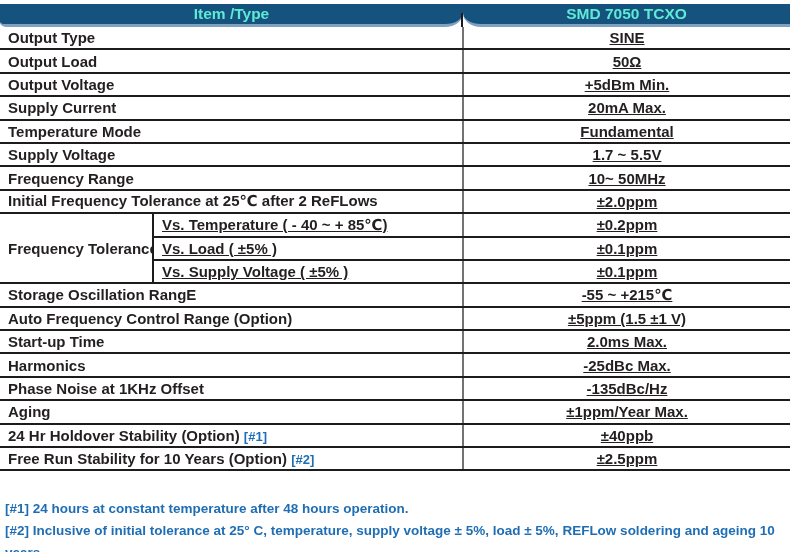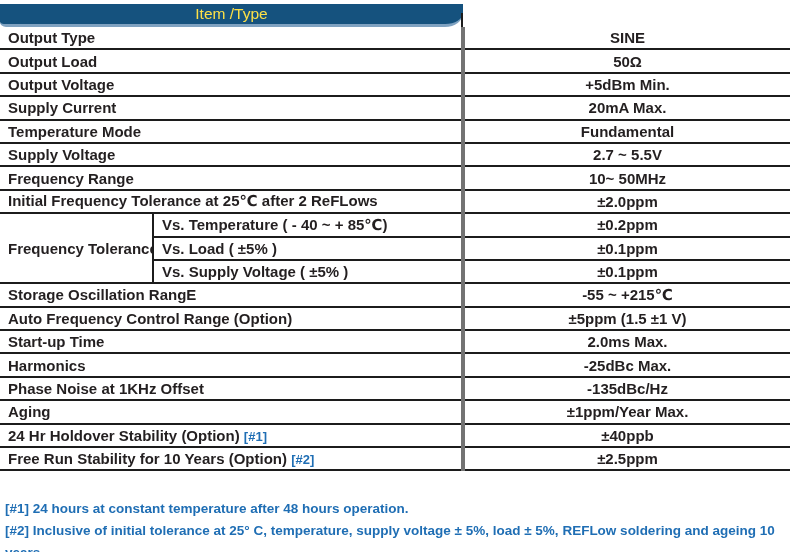--- a/index.html
+++ b/index.html
@@ -8,22 +8,22 @@
     background: #ffffff;
     font-family: "Liberation Sans", "DejaVu Sans", sans-serif;
     overflow: hidden;
   }
   .page { position: relative; width: 790px; height: 552px; }
 
   
   .header-row { position: relative; margin-top: 4px; display: flex; height: 23px; }
   .hcell {
     background: #15527e;
-    color: #fde047;
-    font-weight: normal;
+    color: #5eead4;
+    font-weight: bold;
     font-size: 15.5px;
     display: flex; align-items: center; justify-content: center;
     border-bottom: 3px solid #7fa2c1;
     box-sizing: border-box;
   }
   .hleft {
     width: 463px;
     border-bottom-right-radius: 18px 14px;
     border-bottom-left-radius: 6px 5px;
   }
@@ -42,42 +42,43 @@
     border-bottom: 2px solid #1c1c1c;
     font-size: 15px;
     font-weight: bold;
     color: #231f20;
     height: 21.4px;
     padding: 0 8px;
     overflow: hidden;
     white-space: nowrap;
   }
   td.lbl { text-align: left; }
-  td.val { text-align: center; border-left: 4px solid #737373; }
+  td.val { text-align: center; border-left: 2px solid #737373; text-decoration: underline; }
   td.grp { text-align: left; }
-  td.sub { text-align: left; border-left: 2px solid #1c1c1c; }
+  td.sub { text-align: left; border-left: 2px solid #1c1c1c; text-decoration: underline; }
   .ref { color: #1f6eb4; font-size: 13px; }
 
   
   .footnotes {
     margin-top: 27px;
     padding-left: 5px;
     color: #1f6eb4;
     font-weight: bold;
     font-size: 13.5px;
     line-height: 22px;
   }
 </style>
 </head>
 <body>
 
 <div class="page">
 
   <div class="header-row">
     <div class="hcell hleft">Item /Type</div>
+    <div class="hcell hright">SMD 7050 TCXO</div>
     <div class="hdivider"></div>
   </div>
 
   <table class="spec">
     <colgroup>
       <col style="width:153px">
         <col style="width:310px">
         <col style="width:327px">
     </colgroup>
     <tbody>
@@ -96,21 +97,21 @@
       <tr>
         <td class="lbl" colspan="2">Supply Current</td>
         <td class="val">20mA Max.</td>
       </tr>
       <tr>
         <td class="lbl" colspan="2">Temperature Mode</td>
         <td class="val">Fundamental</td>
       </tr>
       <tr>
         <td class="lbl" colspan="2">Supply Voltage</td>
-        <td class="val">2.7 ~ 5.5V</td>
+        <td class="val">1.7 ~ 5.5V</td>
       </tr>
       <tr>
         <td class="lbl" colspan="2">Frequency Range</td>
         <td class="val">10~ 50MHz</td>
       </tr>
       <tr>
         <td class="lbl" colspan="2">Initial Frequency Tolerance at 25℃ after 2 ReFLows</td>
         <td class="val">±2.0ppm</td>
       </tr>
 

